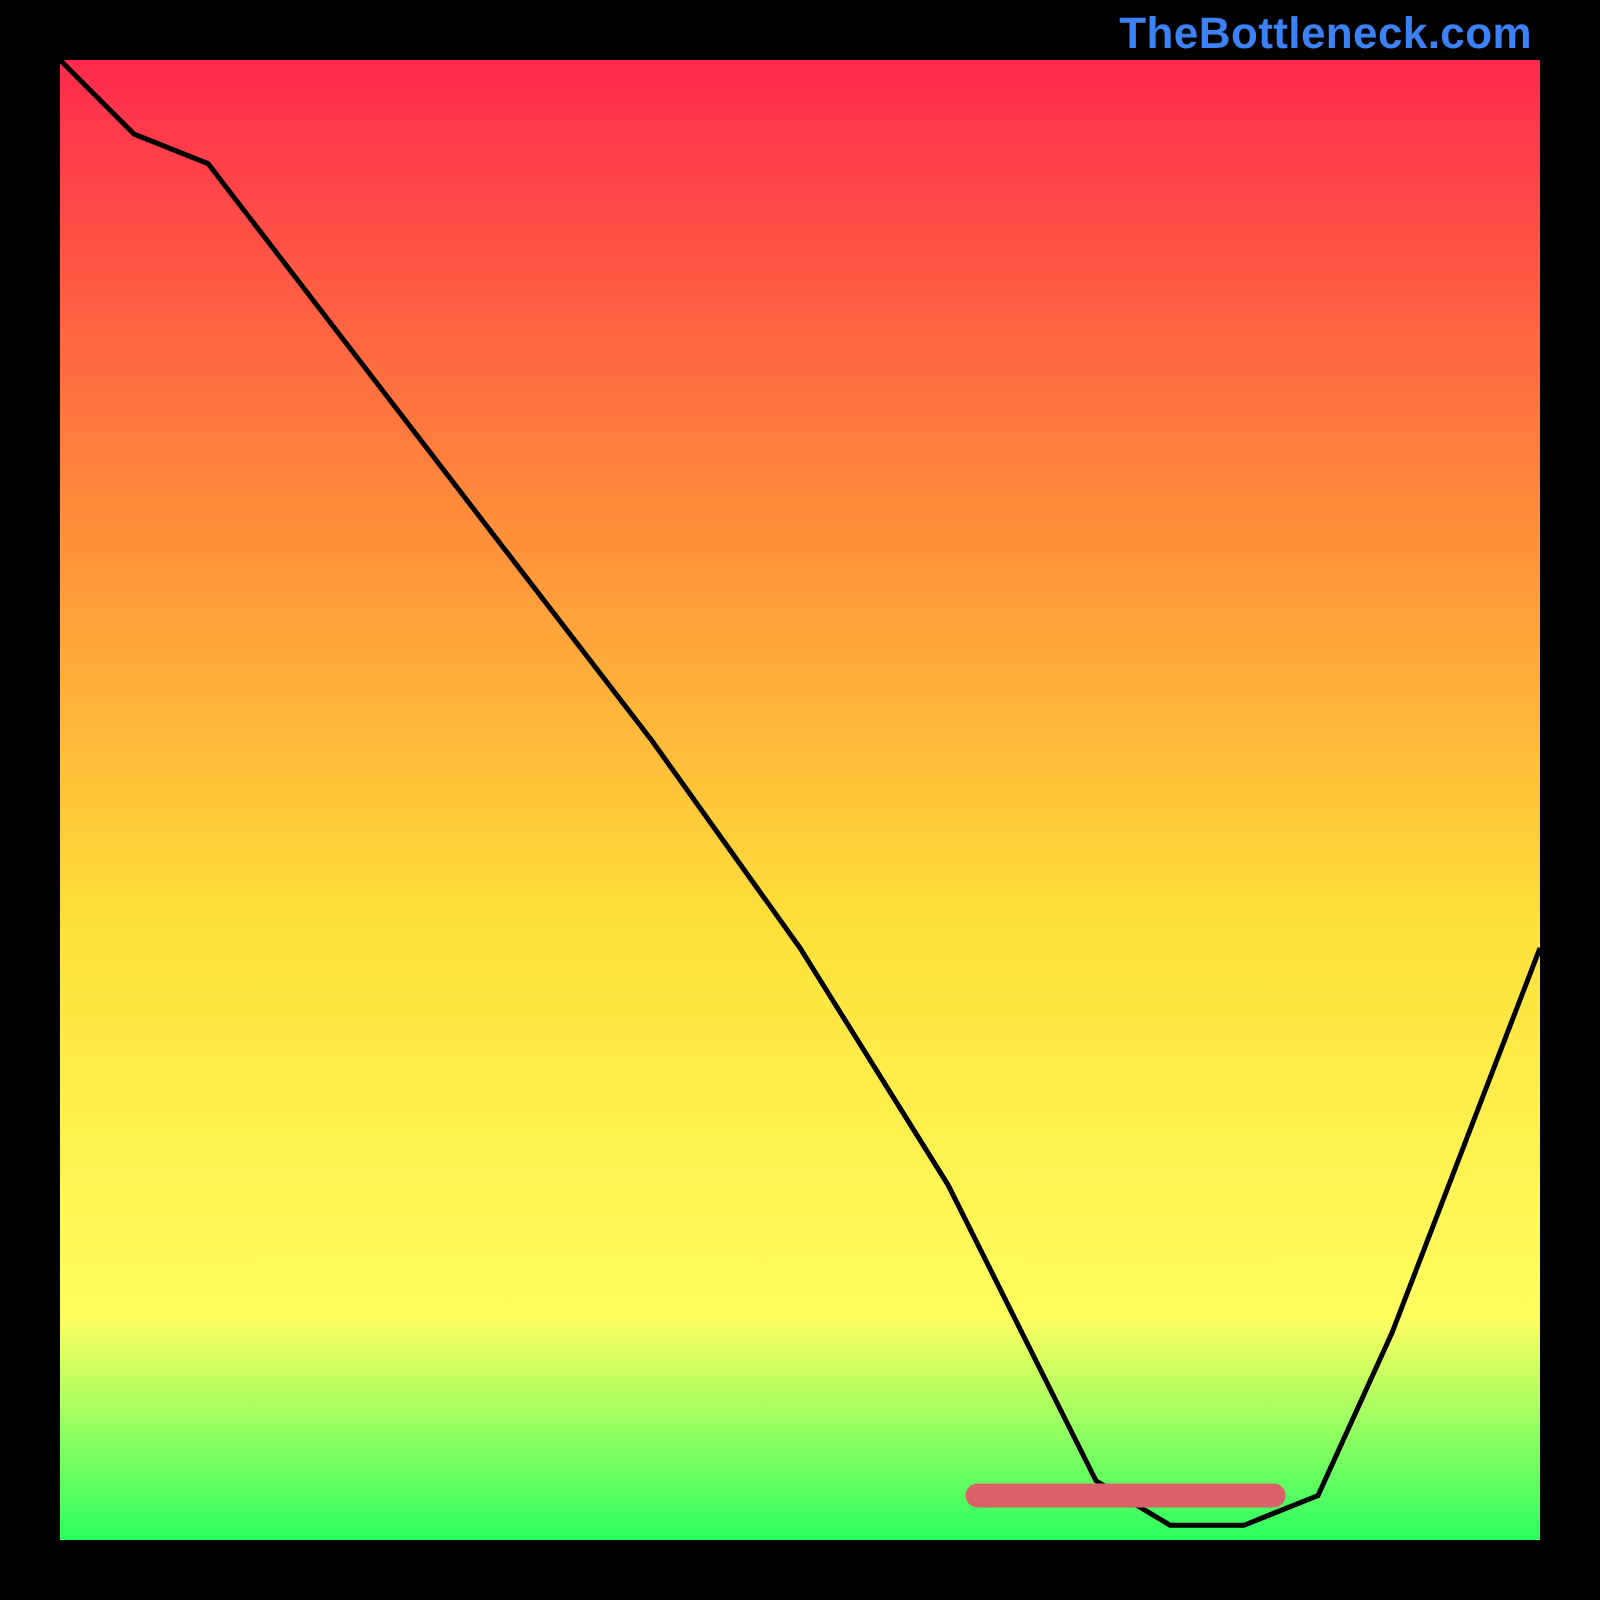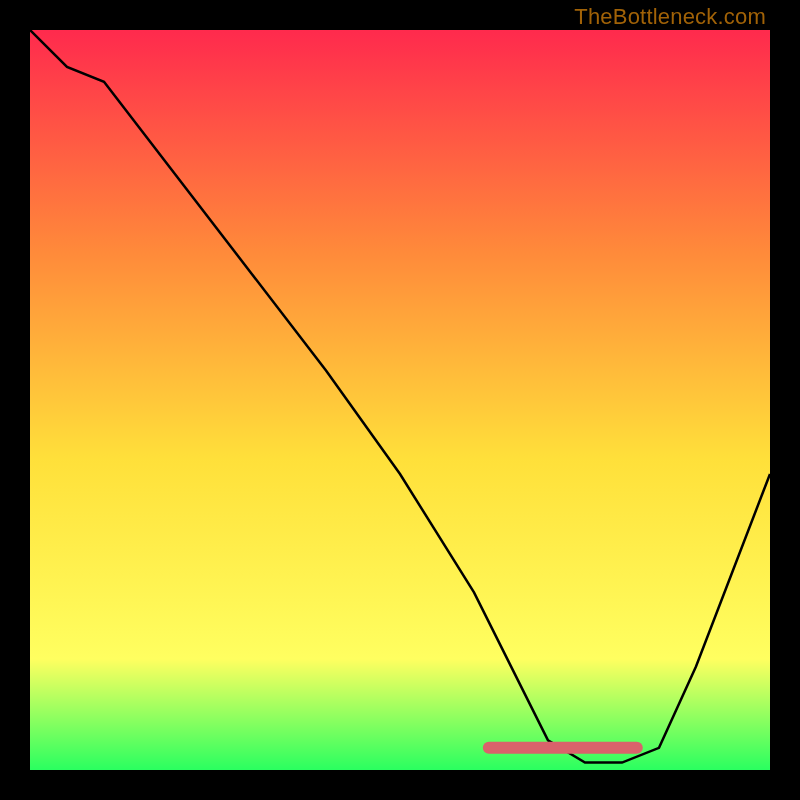--- a/index.html
+++ b/index.html
@@ -14,24 +14,24 @@
     position: absolute;
     left: 30px;
     top: 30px;
     width: 740px;
     height: 740px;
   }
   .watermark {
     position: absolute;
     top: 4px;
     right: 34px;
-    color: #a16207;
+    color: #3b82f6;
     font-family: Arial, Helvetica, sans-serif;
     font-size: 22px;
-    font-weight: normal;
+    font-weight: bold;
     letter-spacing: 0.2px;
   }
   svg {
     display: block;
   }
 </style>
 </head>
 <body>
 
 <div class="watermark">TheBottleneck.com</div>

